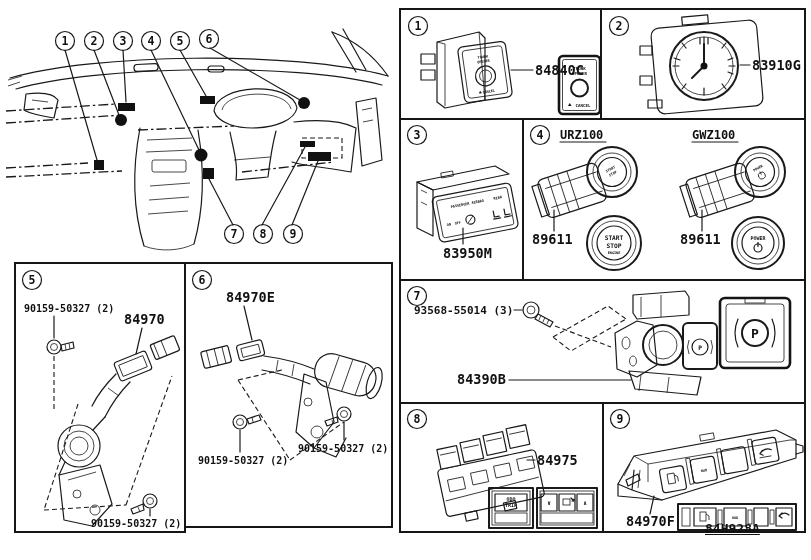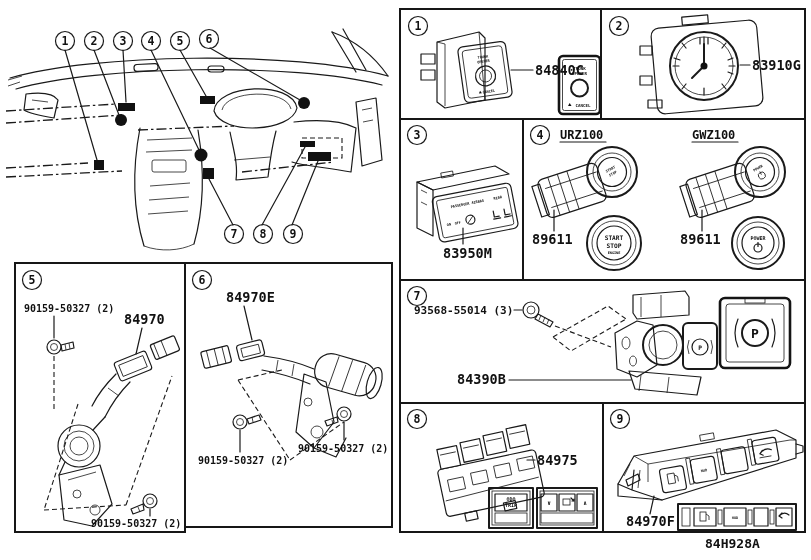--- a/index.html
+++ b/index.html
@@ -1,19 +1,19 @@
 <!DOCTYPE html>
 <html><head>
 <meta charset="utf-8">
 <style>
   html,body{margin:0;padding:0;background:#e8e8e8;}
   .stage{position:relative;width:811px;height:560px;background:#ffffff;overflow:hidden;
          font-family:"DejaVu Sans Mono","Liberation Mono",monospace;}
   .box{position:absolute;border:2px solid #161616;background:#fff;box-sizing:border-box;}
-  .code-label{position:absolute;left:705px;top:536px;font:bold 13px "DejaVu Sans Mono",monospace;color:#111;}
+  .code-label{position:absolute;left:705px;top:521px;font:bold 13px "DejaVu Sans Mono",monospace;color:#111;text-decoration:underline;}
   svg{display:block;}
   .ln{fill:none;stroke:#1a1a1a;stroke-width:1.2;stroke-linejoin:round;stroke-linecap:round;}
   .ln2{fill:none;stroke:#1a1a1a;stroke-width:2;stroke-linejoin:round;stroke-linecap:round;}
   .ln25{fill:none;stroke:#141414;stroke-width:2.6;stroke-linejoin:round;}
   .thin{fill:none;stroke:#1a1a1a;stroke-width:.8;}
   .dsh{fill:none;stroke:#1a1a1a;stroke-width:1.1;stroke-dasharray:5 3;}
   .dd{fill:none;stroke:#1a1a1a;stroke-width:1.3;stroke-dasharray:10 3 2.5 3;}
   .blk{fill:#111;stroke:none;}
   .t13{font:bold 13.5px "DejaVu Sans Mono",monospace;fill:#111;}
   .t12{font:bold 12px "DejaVu Sans Mono",monospace;fill:#111;}

